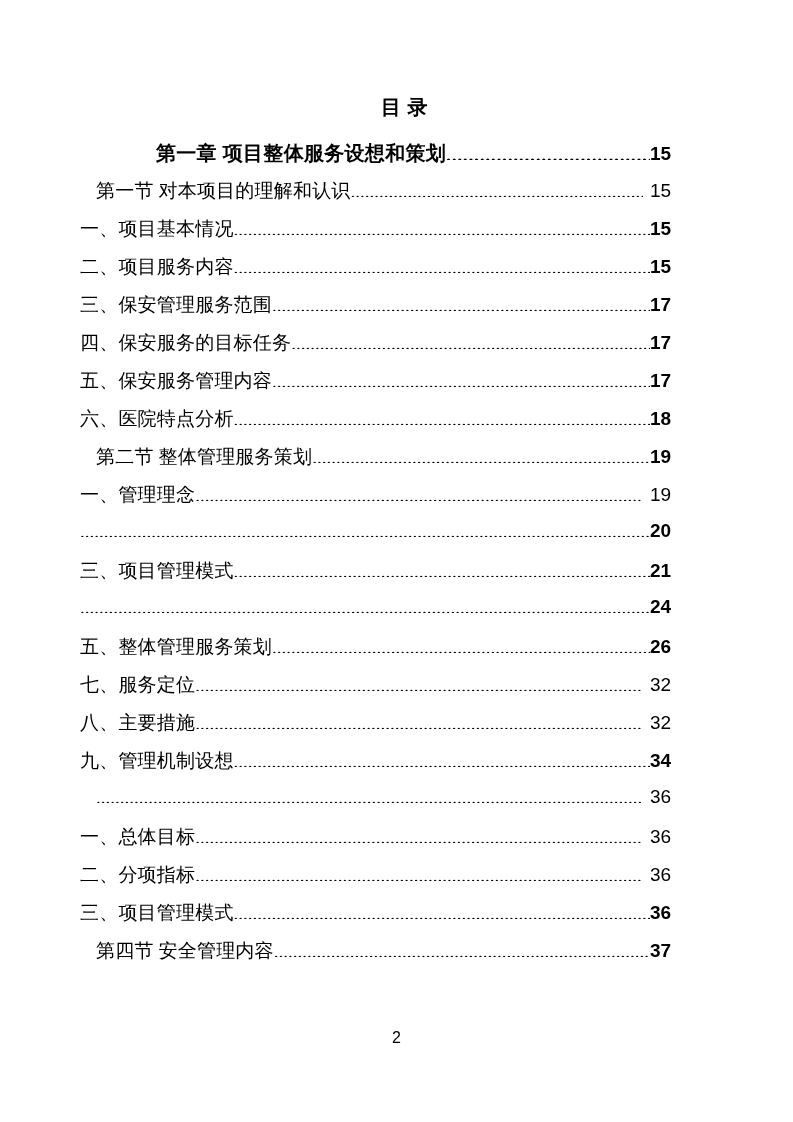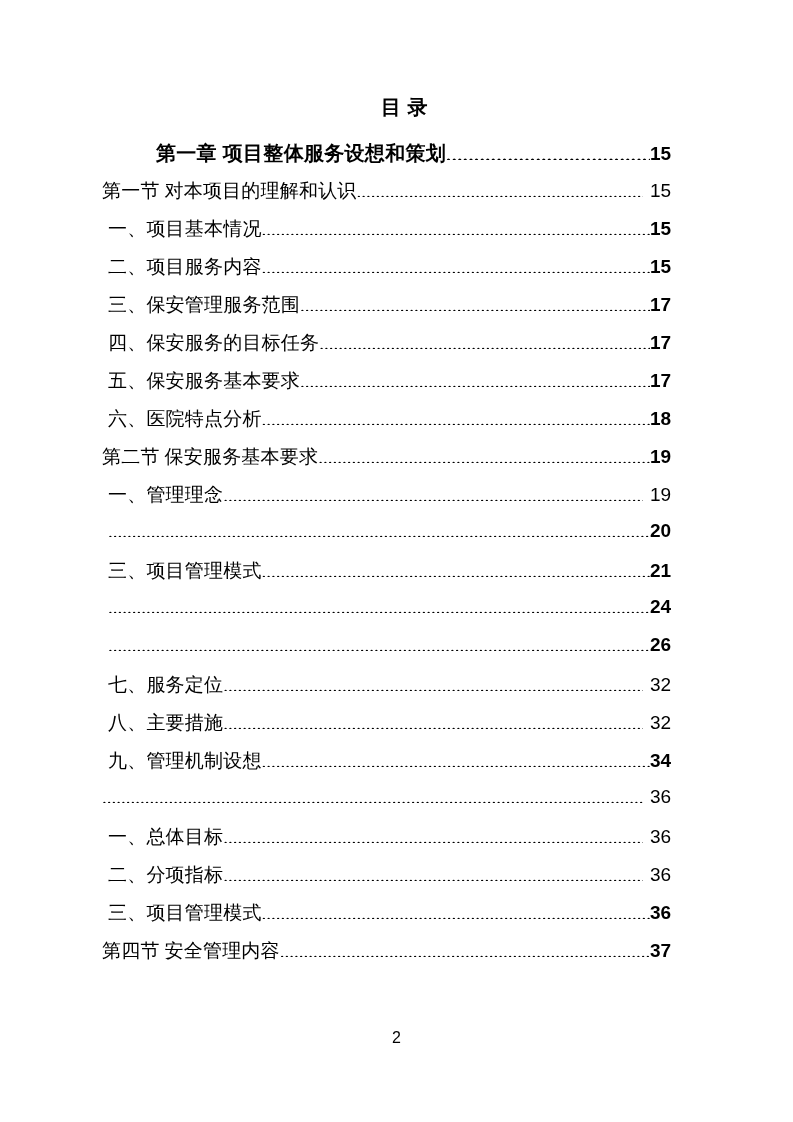--- a/index.html
+++ b/index.html
@@ -89,25 +89,25 @@
     margin-left: 36px;
   }
   .lvl1 .toc-leader::after {
     font-weight: bold;
     font-size: 20px;
     letter-spacing: 0.6px;
   }
   .lvl1 .toc-page { font-weight: bold; font-size: 19px; }
 
   
-  .lvl2 { padding-left: 102px; }
+  .lvl2 { padding-left: 68px; margin-left: 28px; }
   .lvl2 .toc-label { letter-spacing: 0.2px; }
 
   
-  .lvl3 { padding-left: 108px; }
+  .lvl3 { padding-left: 80px; }
   .lvl3 .toc-label { letter-spacing: 0.2px; }
 
   
   .pg-bold   { font-weight: bold; }
   .pg-normal { font-weight: normal; }
 
   
   .gap .toc-page { margin-left: 7px; }
 
   
@@ -153,31 +153,31 @@
         <span class="toc-label">三、保安管理服务范围</span>
         <span class="toc-leader"></span>
         <span class="toc-page pg-bold">17</span>
       </div>
       <div class="toc-row lvl3">
         <span class="toc-label">四、保安服务的目标任务</span>
         <span class="toc-leader"></span>
         <span class="toc-page pg-bold">17</span>
       </div>
       <div class="toc-row lvl3">
-        <span class="toc-label">五、保安服务基本要求</span>
+        <span class="toc-label">五、保安服务管理内容</span>
         <span class="toc-leader"></span>
         <span class="toc-page pg-bold">17</span>
       </div>
       <div class="toc-row lvl3">
         <span class="toc-label">六、医院特点分析</span>
         <span class="toc-leader"></span>
         <span class="toc-page pg-bold">18</span>
       </div>
       <div class="toc-row lvl2">
-        <span class="toc-label">第二节  保安服务基本要求</span>
+        <span class="toc-label">第二节  整体管理服务策划</span>
         <span class="toc-leader"></span>
         <span class="toc-page pg-bold">19</span>
       </div>
       <div class="toc-row lvl3 gap">
         <span class="toc-label">一、管理理念</span>
         <span class="toc-leader"></span>
         <span class="toc-page pg-normal">19</span>
       </div>
       <div class="toc-row lvl3">
         <span class="toc-leader"></span>
@@ -186,20 +186,21 @@
       <div class="toc-row lvl3">
         <span class="toc-label">三、项目管理模式</span>
         <span class="toc-leader"></span>
         <span class="toc-page pg-bold">21</span>
       </div>
       <div class="toc-row lvl3">
         <span class="toc-leader"></span>
         <span class="toc-page pg-bold">24</span>
       </div>
       <div class="toc-row lvl3">
+        <span class="toc-label">五、整体管理服务策划</span>
         <span class="toc-leader"></span>
         <span class="toc-page pg-bold">26</span>
       </div>
       <div class="toc-row lvl3 gap">
         <span class="toc-label">七、服务定位</span>
         <span class="toc-leader"></span>
         <span class="toc-page pg-normal">32</span>
       </div>
       <div class="toc-row lvl3 gap">
         <span class="toc-label">八、主要措施</span>

